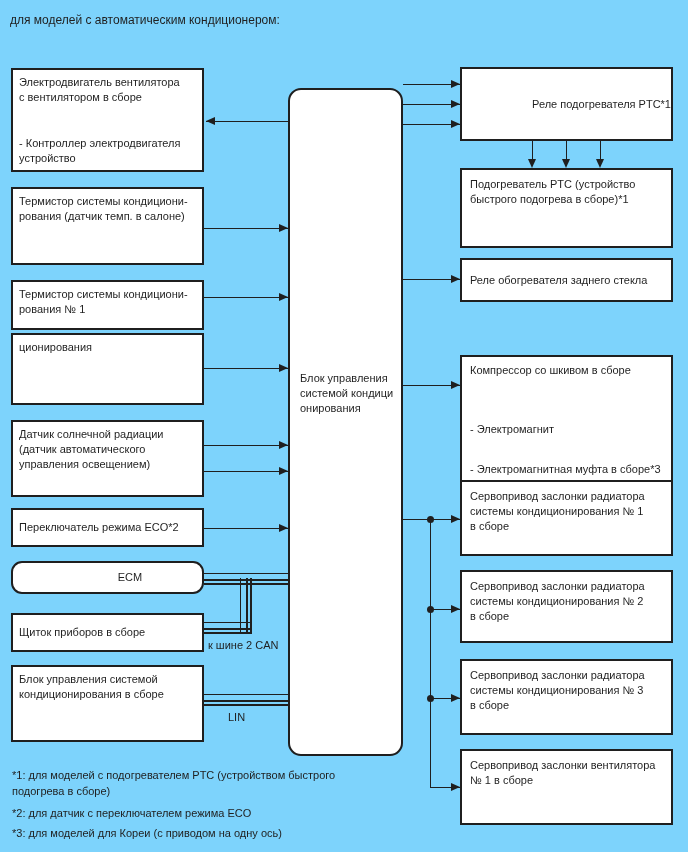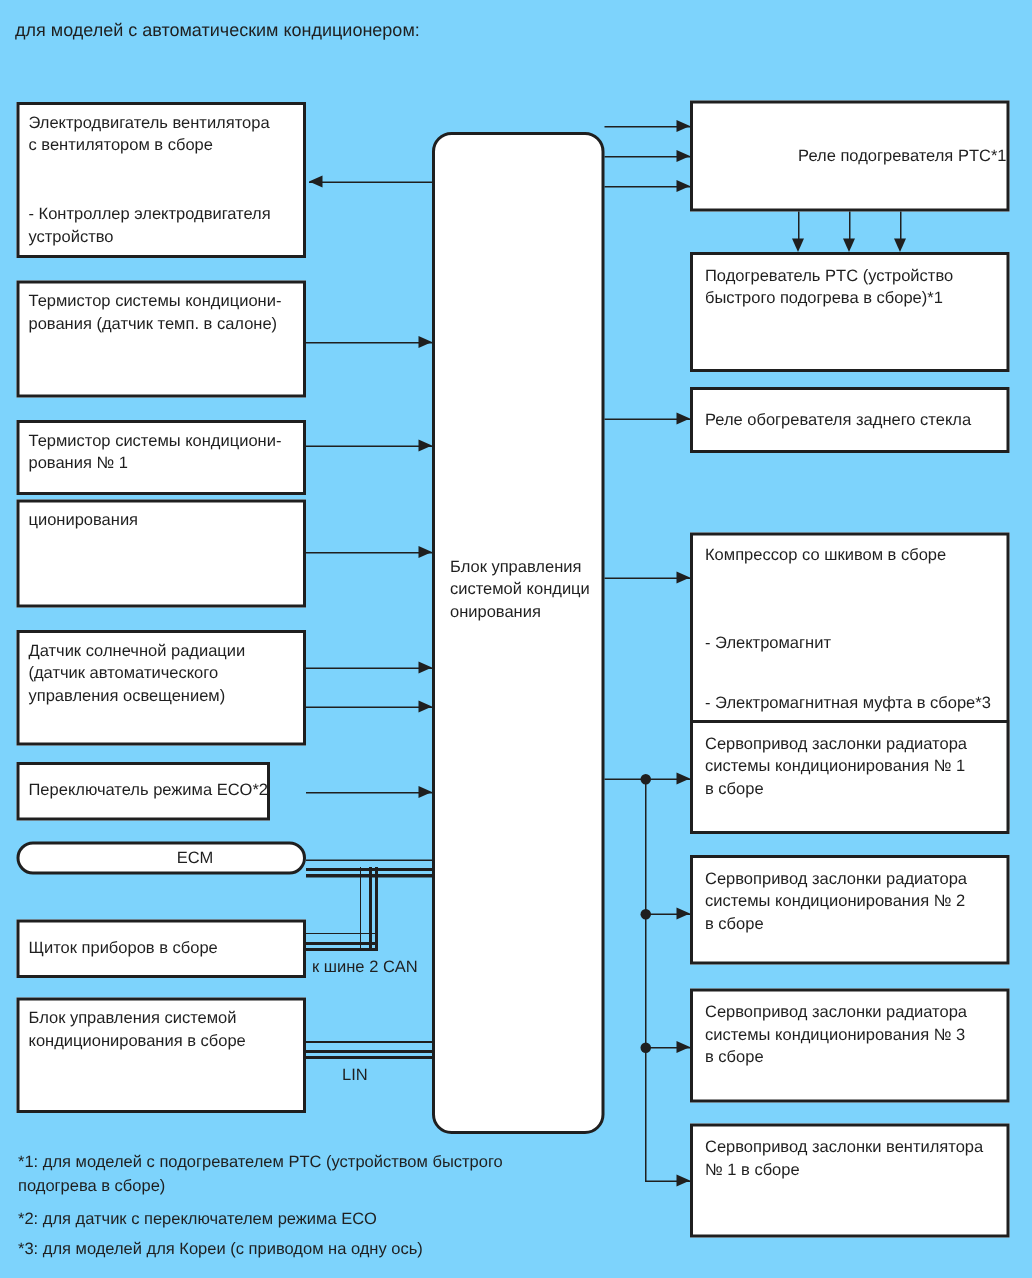--- a/index.html
+++ b/index.html
@@ -60,25 +60,25 @@
   <div class="box" style="left:11px;top:333px;width:193px;height:72px;">
     <div class="tl">ционирования</div>
   </div>
 
   <div class="box" style="left:11px;top:420px;width:193px;height:77px;">
     <div class="tl">Датчик солнечной радиации</div>
     <div class="tl">(датчик автоматического</div>
     <div class="tl">управления освещением)</div>
   </div>
 
-  <div class="box vcenter" style="left:11px;top:508px;width:169px;height:39px;padding-left:6px;">
+  <div class="box vcenter" style="left:11px;top:508px;width:193px;height:39px;padding-left:6px;">
     <div class="tl">Переключатель режима ECO*2</div>
   </div>
 
-  <div class="box r10 hcenter" style="left:11px;top:561px;width:193px;height:22px;padding-left:45px;">
+  <div class="box r10 hcenter" style="left:11px;top:561px;width:193px;height:33px;padding-left:45px;">
     <div class="tl">ECM</div>
   </div>
 
   <div class="box vcenter" style="left:11px;top:613px;width:193px;height:39px;padding-left:6px;">
     <div class="tl">Щиток приборов в сборе</div>
   </div>
 
   <div class="box" style="left:11px;top:665px;width:193px;height:77px;">
     <div class="tl">Блок управления системой</div>
     <div class="tl">кондиционирования в сборе</div>

